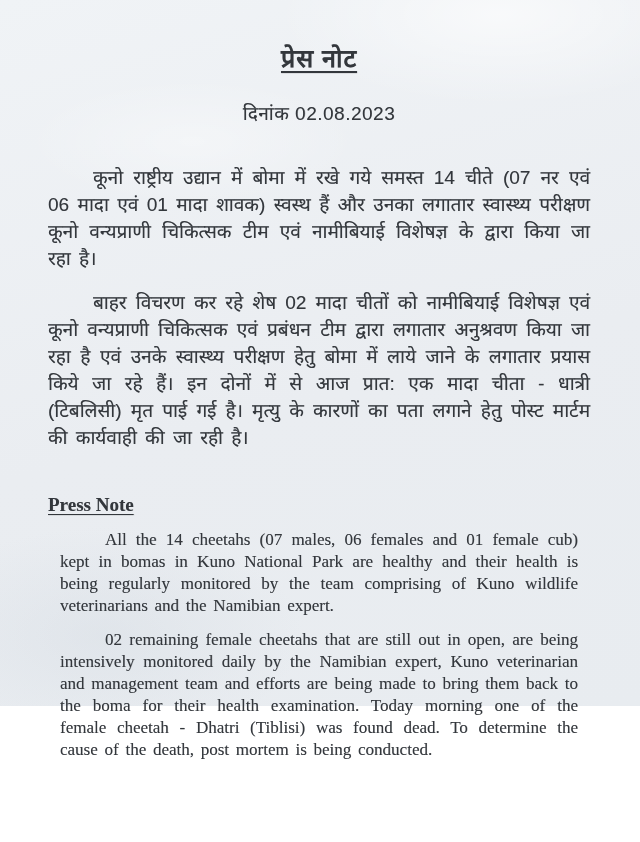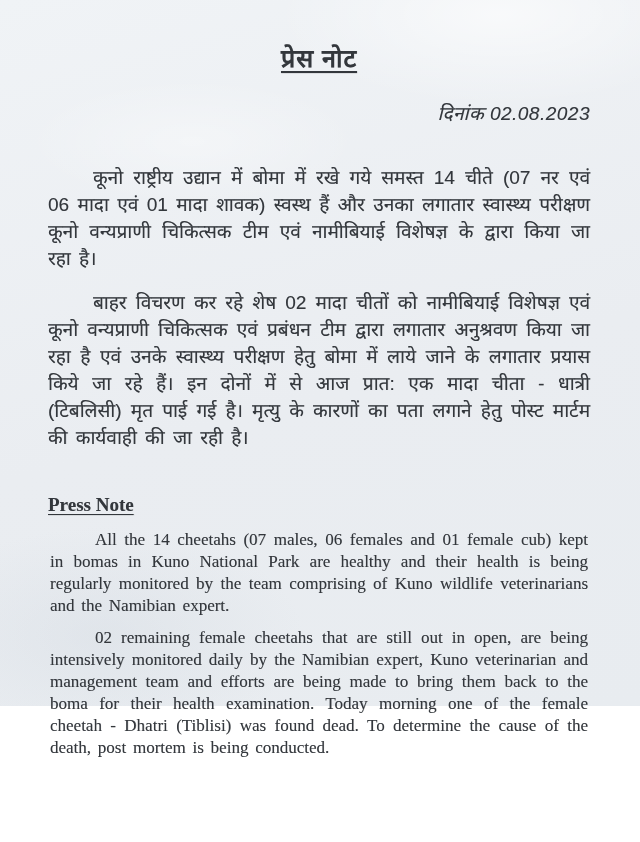--- a/index.html
+++ b/index.html
@@ -33,25 +33,24 @@
     text-align: center;
     font-family: "Liberation Sans", sans-serif;
     font-size: 25px;
     font-weight: bold;
     text-decoration: underline;
     text-underline-offset: 4px;
     letter-spacing: 1px;
   }
   .date-line {
     margin: 0 0 38px 0;
-    text-align: right;
+    text-align: center;
     font-family: "Liberation Sans", sans-serif;
     font-size: 19px;
     letter-spacing: 0.5px;
-    font-style: italic;
   }
   .hi {
     margin: 0;
     font-family: "Liberation Sans", sans-serif;
     font-size: 19px;
     line-height: 27px;
     text-align: justify;
     text-indent: 45px;
     word-spacing: 3px;
   }
@@ -60,21 +59,21 @@
   
   .title-en {
     margin: 0 0 13px 0;
     font-family: "Liberation Serif", serif;
     font-size: 19px;
     font-weight: bold;
     text-decoration: underline;
     text-underline-offset: 3px;
   }
   .en {
-    margin: 2px;
+    margin: 12px;
     font-family: "Liberation Serif", serif;
     font-size: 17px;
     line-height: 22px;
     text-align: justify;
     text-indent: 45px;
     word-spacing: 2.5px;
   }
   .en.epara1 { margin-bottom: 10px; }
 </style>
 </head>

